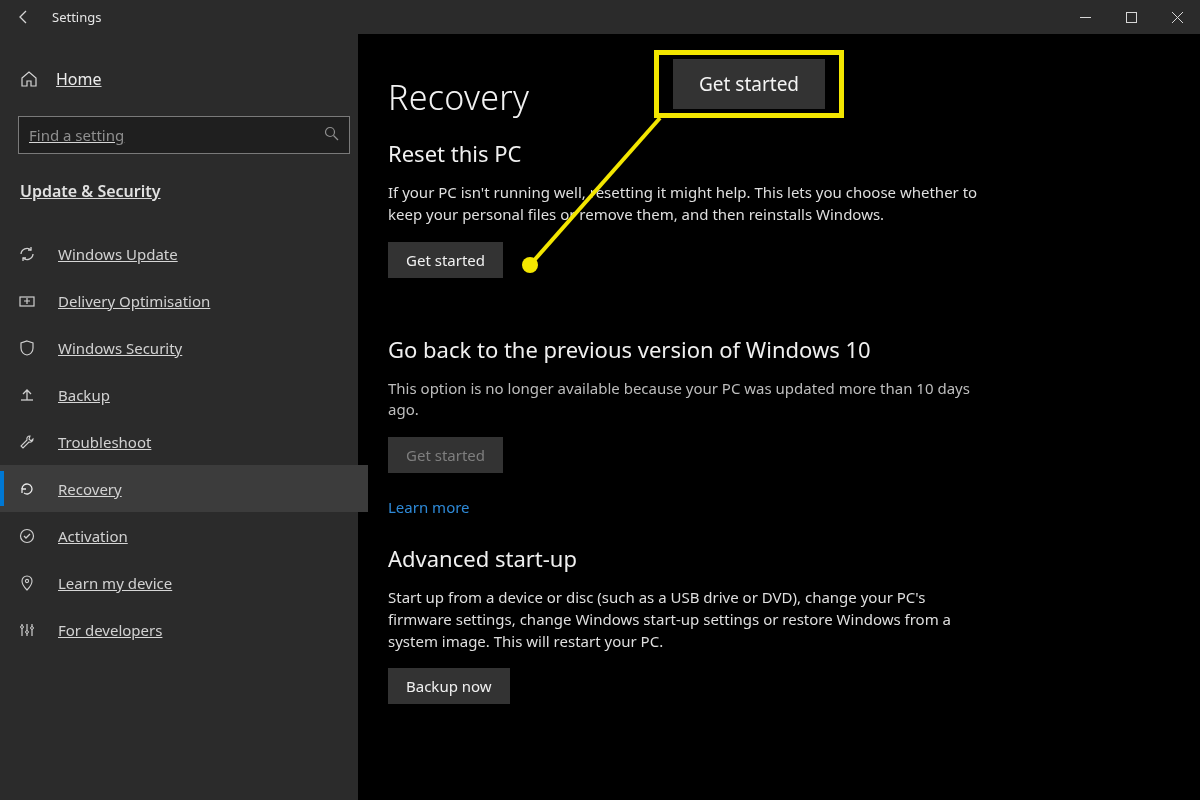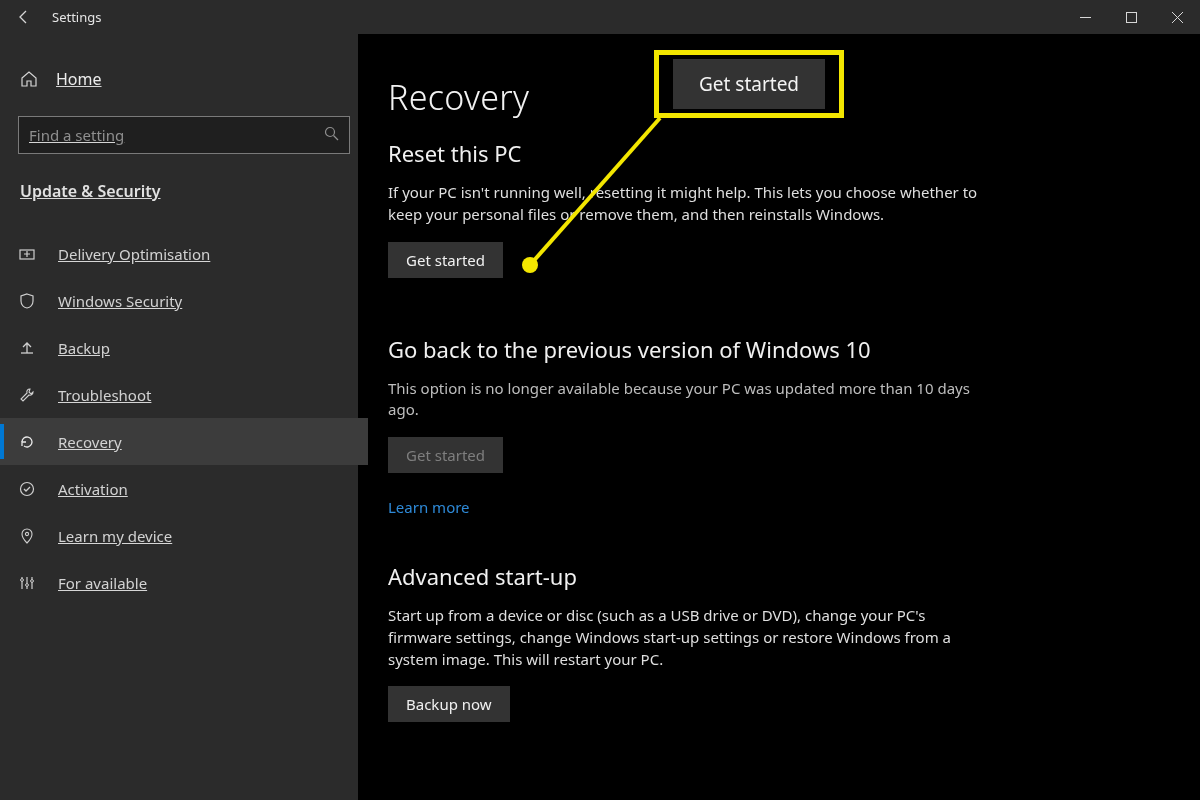--- a/index.html
+++ b/index.html
@@ -225,20 +225,29 @@
           </svg>
       </span>
     </div>
 
     <div class="section-title">Update &amp; Security</div>
 
     <ul class="navlist">
       <li class="navitem">
         <span class="ic">
             <svg width="18" height="18" viewBox="0 0 18 18">
+              <path d="M3 9a6 6 0 0 1 10-4M15 9a6 6 0 0 1-10 4" stroke="#cfcfcf" stroke-width="1.3" fill="none"></path>
+              <path d="M13 2v3h-3M5 16v-3h3" stroke="#cfcfcf" stroke-width="1.3" fill="none"></path>
+            </svg>
+          </span>
+        <span>Windows Update</span>
+      </li>
+      <li class="navitem">
+        <span class="ic">
+            <svg width="18" height="18" viewBox="0 0 18 18">
               <rect x="2" y="5" width="14" height="9" stroke="#cfcfcf" stroke-width="1.2" fill="none"></rect>
               <path d="M6 9h6M9 6v6" stroke="#cfcfcf" stroke-width="1.2"></path>
             </svg>
           </span>
         <span>Delivery Optimisation</span>
       </li>
       <li class="navitem">
         <span class="ic">
             <svg width="18" height="18" viewBox="0 0 18 18">
               <path d="M9 2 L15 4 V9 C15 13 12 15.5 9 16 C6 15.5 3 13 3 9 V4 Z" stroke="#cfcfcf" stroke-width="1.2" fill="none"></path>
@@ -292,39 +301,39 @@
       </li>
       <li class="navitem">
         <span class="ic">
             <svg width="18" height="18" viewBox="0 0 18 18">
               <path d="M4 3v12M9 3v12M14 3v12" stroke="#cfcfcf" stroke-width="1.2"></path>
               <circle cx="4" cy="6" r="1.4" fill="#2b2b2b" stroke="#cfcfcf"></circle>
               <circle cx="9" cy="11" r="1.4" fill="#2b2b2b" stroke="#cfcfcf"></circle>
               <circle cx="14" cy="7" r="1.4" fill="#2b2b2b" stroke="#cfcfcf"></circle>
             </svg>
           </span>
-        <span>For available</span>
+        <span>For developers</span>
       </li>
     </ul>
   </div>
 
   <div class="content">
     <h1 class="page">Recovery</h1>
 
     <h2 class="sect">Reset this PC</h2>
     <p class="body">If your PC isn't running well, resetting it might help. This lets you choose whether to keep your personal files or remove them, and then reinstalls Windows.</p>
     <button class="btn">Get started</button>
 
     <h2 class="sect" style="margin-top:56px">Go back to the previous version of Windows 10</h2>
     <p class="body dim">This option is no longer available because your PC was updated more than 10 days ago.</p>
     <button class="btn disabled">Get started</button>
     <br>
     <a href="#" class="link">Learn more</a>
 
-    <h2 class="sect" style="margin-top:34px">Advanced start-up</h2>
+    <h2 class="sect" style="margin-top:16px">Advanced start-up</h2>
     <p class="body">Start up from a device or disc (such as a USB drive or DVD), change your PC's firmware settings, change Windows start-up settings or restore Windows from a system image. This will restart your PC.</p>
     <button class="btn">Backup now</button>
   </div>
 </div>
 
 <div class="callout">
   <div class="callout-inner">Get started</div>
 </div>
 <svg class="leader" width="1200" height="800" style="left:0;top:0">
   <line x1="660" y1="118" x2="530" y2="265" stroke="#f3e600" stroke-width="4"></line>

